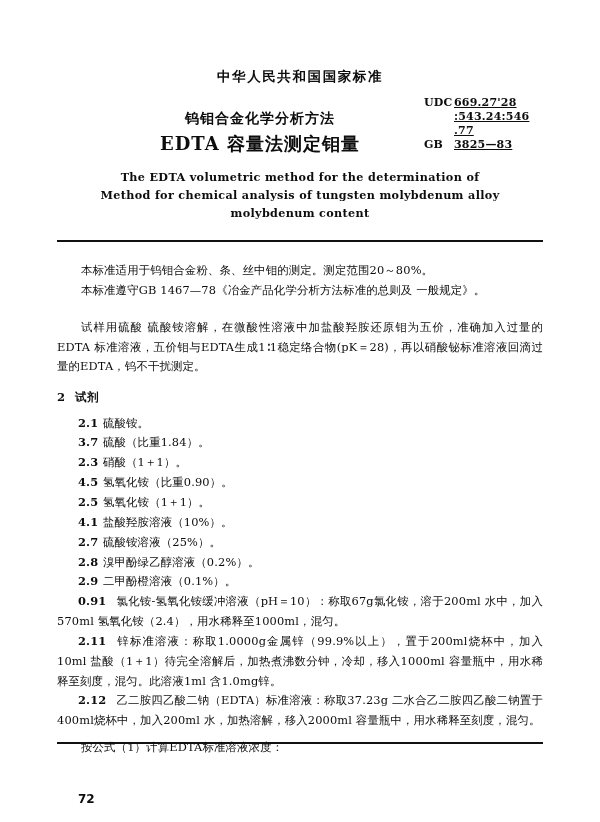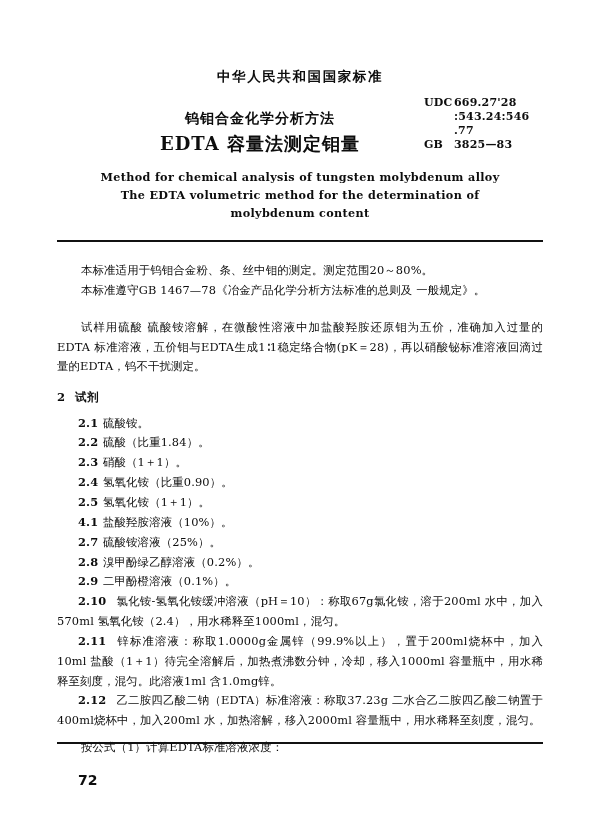--- a/index.html
+++ b/index.html
@@ -63,21 +63,21 @@
     position: absolute;
     top: 96px;
     left: 424px;
     width: 170px;
     font-family: "DejaVu Serif", "Liberation Serif", serif;
     font-size: 11px;
     font-weight: 700;
     line-height: 1.28;
     letter-spacing: 0.2px;
   }
-  .code-row { white-space: nowrap; }
+  .code-row { white-space: nowrap; text-decoration: underline; }
   .code-label {
     display: inline-block;
     width: 30px;
   }
   .code-indent { padding-left: 30px; }
 
   
   .title-en {
     position: absolute;
     top: 168px;
@@ -181,24 +181,24 @@
     width: 486px;
     display: flex;
     justify-content: space-between;
     font-family: "DejaVu Sans", "Liberation Sans", sans-serif;
     font-size: 10.5px;
     font-weight: 700;
     letter-spacing: 0.2px;
   }
   .page-number {
     position: absolute;
-    top: 772px;
+    top: 792px;
     left: 78px;
     font-family: "DejaVu Sans", "Liberation Sans", sans-serif;
-    font-size: 14px;
+    font-size: 12px;
     font-weight: 600;
   }
 </style>
 </head>
 <body>
 
 <div class="page">
 
   <div class="national-std-line">中华人民共和国国家标准</div>
 
@@ -212,22 +212,22 @@
       <span class="code-label">UDC</span><span>669.27'28</span>
     </div>
     <div class="code-row code-indent">:543.24:546</div>
     <div class="code-row code-indent">.77</div>
     <div class="code-row">
       <span class="code-label">GB</span><span>3825—83</span>
     </div>
   </div>
 
   <div class="title-en">
+    <div>The EDTA volumetric method for the determination of</div>
     <div>Method for chemical analysis of tungsten molybdenum alloy</div>
-    <div>The EDTA volumetric method for the determination of</div>
     <div>molybdenum content</div>
   </div>
 
   <div class="rule-top"></div>
 
   <div class="body-area">
 
     <div class="gap-md"></div>
 
     <p class="para indent">本标准适用于钨钼合金粉、条、丝中钼的测定。测定范围20～80%。</p>
@@ -243,29 +243,29 @@
     <div class="gap-md"></div>
 
     <h2 class="section-head">
       <span class="num">2</span><span>试剂</span>
     </h2>
 
     <div class="gap-sm"></div>
 
     <ul class="reagent-list">
       <li><span class="item-num">2.1</span><span>硫酸铵。</span></li>
-      <li><span class="item-num">2.2</span><span>硫酸（比重1.84）。</span></li>
+      <li><span class="item-num">3.7</span><span>硫酸（比重1.84）。</span></li>
       <li><span class="item-num">2.3</span><span>硝酸（1＋1）。</span></li>
-      <li><span class="item-num">2.4</span><span>氢氧化铵（比重0.90）。</span></li>
+      <li><span class="item-num">4.5</span><span>氢氧化铵（比重0.90）。</span></li>
       <li><span class="item-num">2.5</span><span>氢氧化铵（1＋1）。</span></li>
       <li><span class="item-num">4.1</span><span>盐酸羟胺溶液（10%）。</span></li>
       <li><span class="item-num">2.7</span><span>硫酸铵溶液（25%）。</span></li>
       <li><span class="item-num">2.8</span><span>溴甲酚绿乙醇溶液（0.2%）。</span></li>
       <li><span class="item-num">2.9</span><span>二甲酚橙溶液（0.1%）。</span></li>
-      <li class="wrap"><span class="item-num">2.10</span><span>氯化铵-氢氧化铵缓冲溶液（pH＝10）：称取67g氯化铵，溶于200ml 水中，加入570ml 氢氧化铵（2.4），用水稀释至1000ml，混匀。</span></li>
+      <li class="wrap"><span class="item-num">0.91</span><span>氯化铵-氢氧化铵缓冲溶液（pH＝10）：称取67g氯化铵，溶于200ml 水中，加入570ml 氢氧化铵（2.4），用水稀释至1000ml，混匀。</span></li>
       <li class="wrap"><span class="item-num">2.11</span><span>锌标准溶液：称取1.0000g金属锌（99.9%以上），置于200ml烧杯中，加入10ml 盐酸（1＋1）待完全溶解后，加热煮沸数分钟，冷却，移入1000ml 容量瓶中，用水稀释至刻度，混匀。此溶液1ml 含1.0mg锌。</span></li>
       <li class="wrap"><span class="item-num">2.12</span><span>乙二胺四乙酸二钠（EDTA）标准溶液：称取37.23g 二水合乙二胺四乙酸二钠置于400ml烧杯中，加入200ml 水，加热溶解，移入2000ml 容量瓶中，用水稀释至刻度，混匀。</span></li>
     </ul>
 
 
     <div class="gap-sm"></div>
 
     <p class="para indent">按公式（1）计算EDTA标准溶液浓度：</p>
 
   </div>

